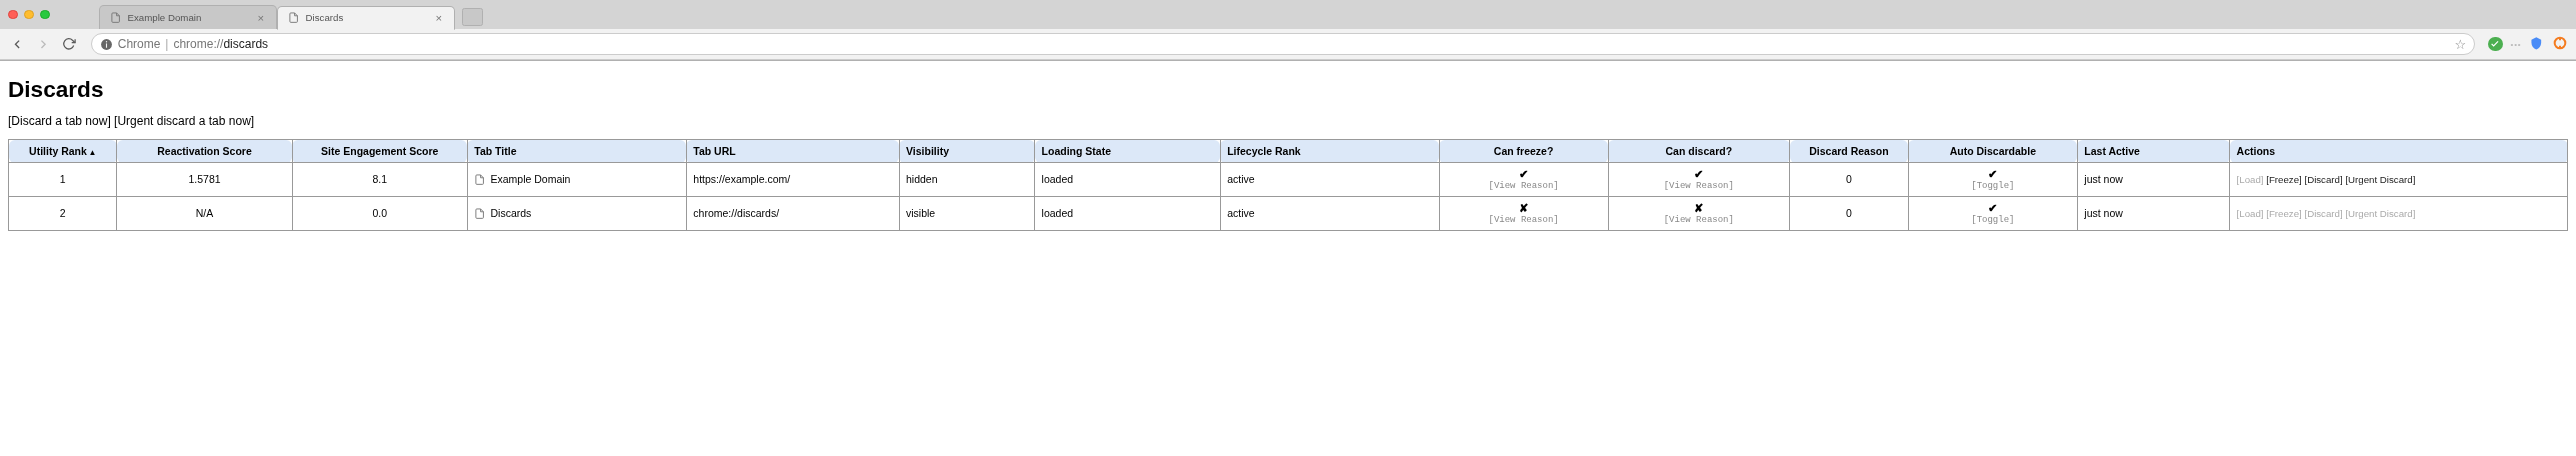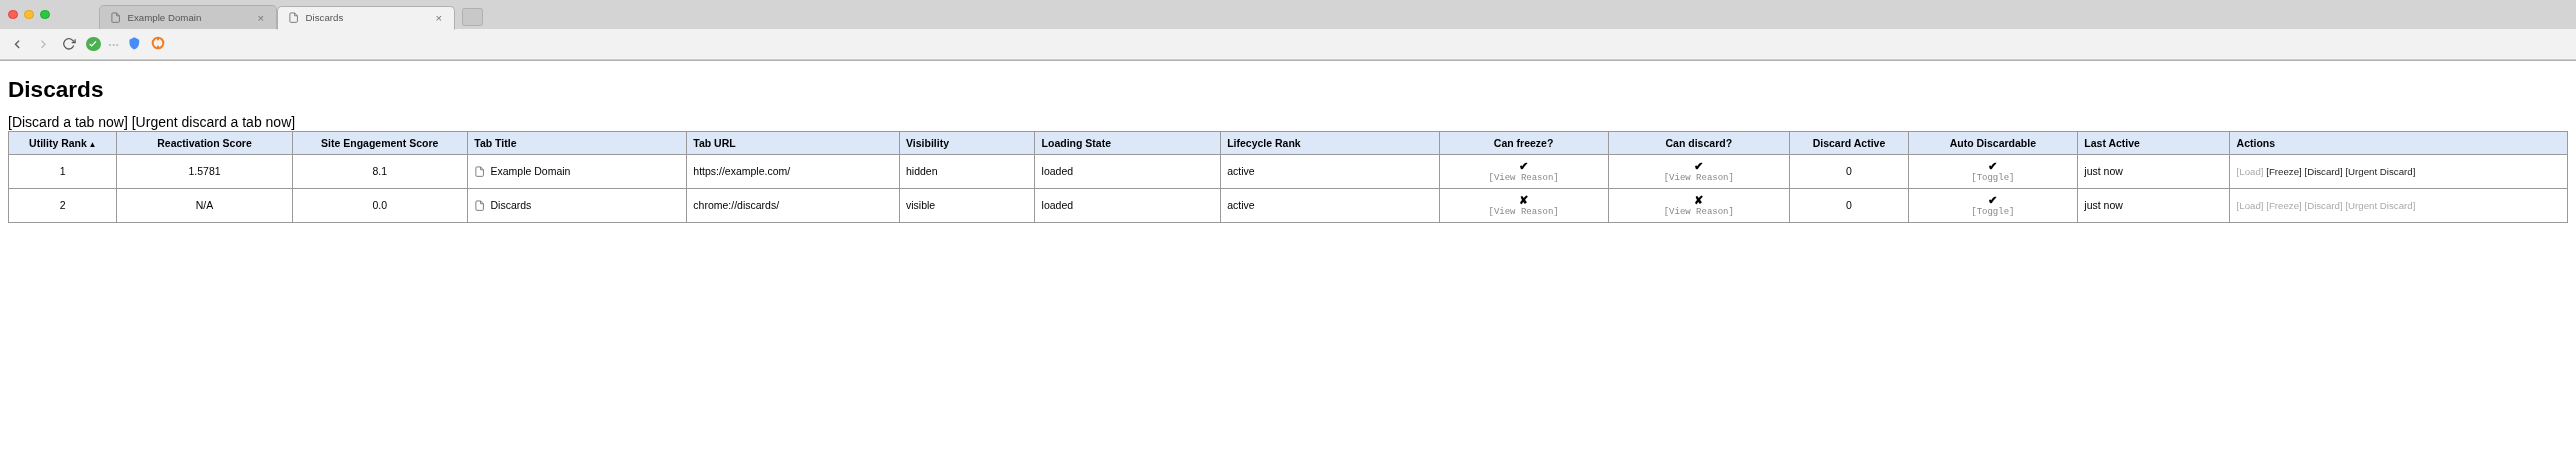--- a/index.html
+++ b/index.html
@@ -37,26 +37,26 @@
   .star { color: #888; font-size: 13px; }
   .ext-icon { width: 14.6px; height: 14.6px; border-radius: 50%; display: flex; align-items: center; justify-content: center; }
   .ext-green { background: #4caf50; }
   .ext-dots { color: #bbb; font-size: 8px; letter-spacing: 0.8px; }
   .ext-blue svg { fill: #4a8cf7; }
   .ext-orange svg { stroke: #f47c20; }
   
   
   .page { padding: 8px; }
   h1 { font-size: 22.6px; font-weight: bold; margin: 8px 0 11.3px 0; }
-  .top-actions { font-size: 14px; margin-bottom: 1px; }
+  .top-actions { font-size: 12px; margin-bottom: 11px; }
   .top-actions span { cursor: pointer; }
   
   table { border-collapse: collapse; width: 100%; table-layout: fixed; }
   th, td { border: 0.8px solid #999; padding: 4.9px 6.5px; font-size: 10.5px; text-align: left; vertical-align: middle; }
-  th { background: #dce8f8; font-weight: bold; }
+  th { background: #dce8f8; font-weight: bold; border-radius: 6px; }
   th.sorted { position: relative; }
   th .sort-arrow { font-size: 8px; margin-left: 1.6px; }
   
   col.c-rank { width: 52px; }
   col.c-react { width: 84px; }
   col.c-site { width: 84px; }
   col.c-title { width: 105px; }
   col.c-url { width: 102px; }
   col.c-vis { width: 65px; }
   col.c-load { width: 89px; }
@@ -119,20 +119,37 @@
     <div class="nav-btn disabled">
       <svg viewBox="0 0 24 24" width="14.6" height="14.6" fill="none" stroke="currentColor" stroke-width="2.2">
           <polyline points="9 18 15 12 9 6"></polyline>
         </svg>
     </div>
     <div class="nav-btn">
       <svg viewBox="0 0 24 24" width="13.7" height="13.7" fill="none" stroke="currentColor" stroke-width="2.2">
           <path d="M23 4v6h-6"></path>
           <path d="M20.49 15a9 9 0 1 1-2.12-9.36L23 10"></path>
         </svg>
+    </div>
+    <div class="addr-bar">
+      <span class="addr-icon">
+        <svg viewBox="0 0 24 24" width="13" height="13" fill="#666">
+            <circle cx="12" cy="12" r="10" fill="#666"></circle>
+            <circle cx="12" cy="7" r="1.3" fill="#f2f2f2"></circle>
+            <rect x="11" y="10" width="2" height="8" fill="#f2f2f2"></rect>
+          </svg>
+      </span>
+      <span class="addr-text">
+        <span class="addr-prefix">Chrome</span>
+        <span class="addr-sep">|</span>
+        <span class="addr-path"><span>chrome://</span><span class="strong">discards</span></span>
+      </span>
+      <div class="addr-end">
+        <span class="star">☆</span>
+      </div>
     </div>
     <div class="ext-icon ext-green">
       <svg viewBox="0 0 24 24" width="9.7" height="9.7" fill="none" stroke="#fff" stroke-width="3">
           <polyline points="20 6 9 17 4 12"></polyline>
         </svg>
     </div>
     <span class="ext-dots">•••</span>
     <span class="ext-blue">
       <svg viewBox="0 0 24 24" width="14.6" height="14.6">
           <path d="M12 2 L4 6 v5 c0 5 3.5 9.5 8 11 4.5-1.5 8-6 8-11V6z"></path>
@@ -176,21 +193,21 @@
         <th class="center sorted"><span>Utility Rank</span><span class="sort-arrow">▲</span></th>
         <th class="center">Reactivation Score</th>
         <th class="center">Site Engagement Score</th>
         <th>Tab Title</th>
         <th>Tab URL</th>
         <th>Visibility</th>
         <th>Loading State</th>
         <th>Lifecycle Rank</th>
         <th class="center">Can freeze?</th>
         <th class="center">Can discard?</th>
-        <th class="center">Discard Active</th>
+        <th class="center">Discard Reason</th>
         <th class="center">Auto Discardable</th>
         <th>Last Active</th>
         <th>Actions</th>
       </tr>
     </thead>
     <tbody id="tbody">
     <tr>
           <td class="center">1</td>
           <td class="center">1.5781</td>
           <td class="center">8.1</td>

